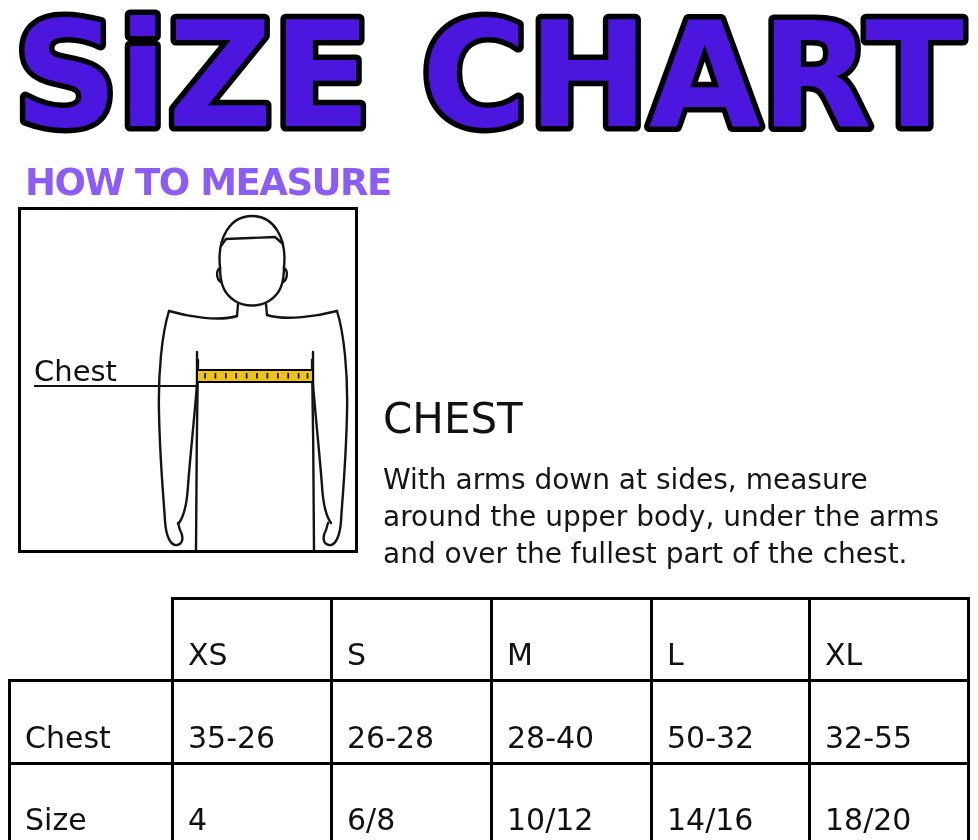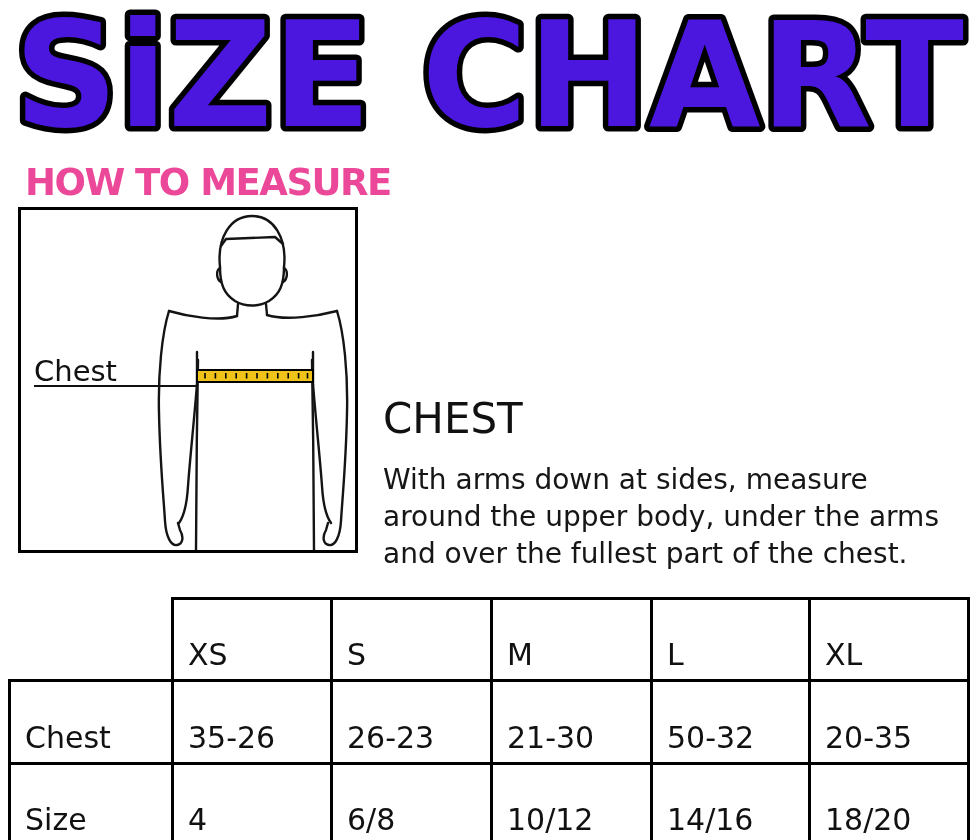--- a/index.html
+++ b/index.html
@@ -6,21 +6,21 @@
   html, body { width: 978px; height: 840px; background: #fff; overflow: hidden; }
   body { position: relative; font-family: "DejaVu Sans", sans-serif; color: #000; }
 
   .title-banner {
     position: absolute; left: 0; top: 0; width: 978px; height: 152px;
   }
 
   .how-to-measure {
     position: absolute; left: 25px; top: 161px;
     font-size: 37px; font-weight: bold; letter-spacing: -1.5px;
-    color: #ec4899; white-space: nowrap;
+    color: #8b5cf6; white-space: nowrap;
   }
 
   .diagram-box {
     position: absolute; left: 18px; top: 207px;
     width: 340px; height: 346px;
     border: 3px solid #000; background: #fff;
   }
   .diagram-box svg { width: 100%; height: 100%; display: block; }
 
   .chest-info { position: absolute; left: 383px; top: 394px; width: 600px; }
@@ -136,24 +136,24 @@
     <th class="corner"></th>
     <th>XS</th>
     <th>S</th>
     <th>M</th>
     <th>L</th>
     <th>XL</th>
   </tr>
   <tr class="data-row-1">
     <td>Chest</td>
     <td>35-26</td>
-    <td>26-23</td>
-    <td>21-30</td>
+    <td>26-28</td>
+    <td>28-40</td>
     <td>50-32</td>
-    <td>20-35</td>
+    <td>32-55</td>
   </tr>
   <tr class="data-row-2">
     <td>Size</td>
     <td>4</td>
     <td>6/8</td>
     <td>10/12</td>
     <td>14/16</td>
     <td>18/20</td>
   </tr>
 </tbody>

